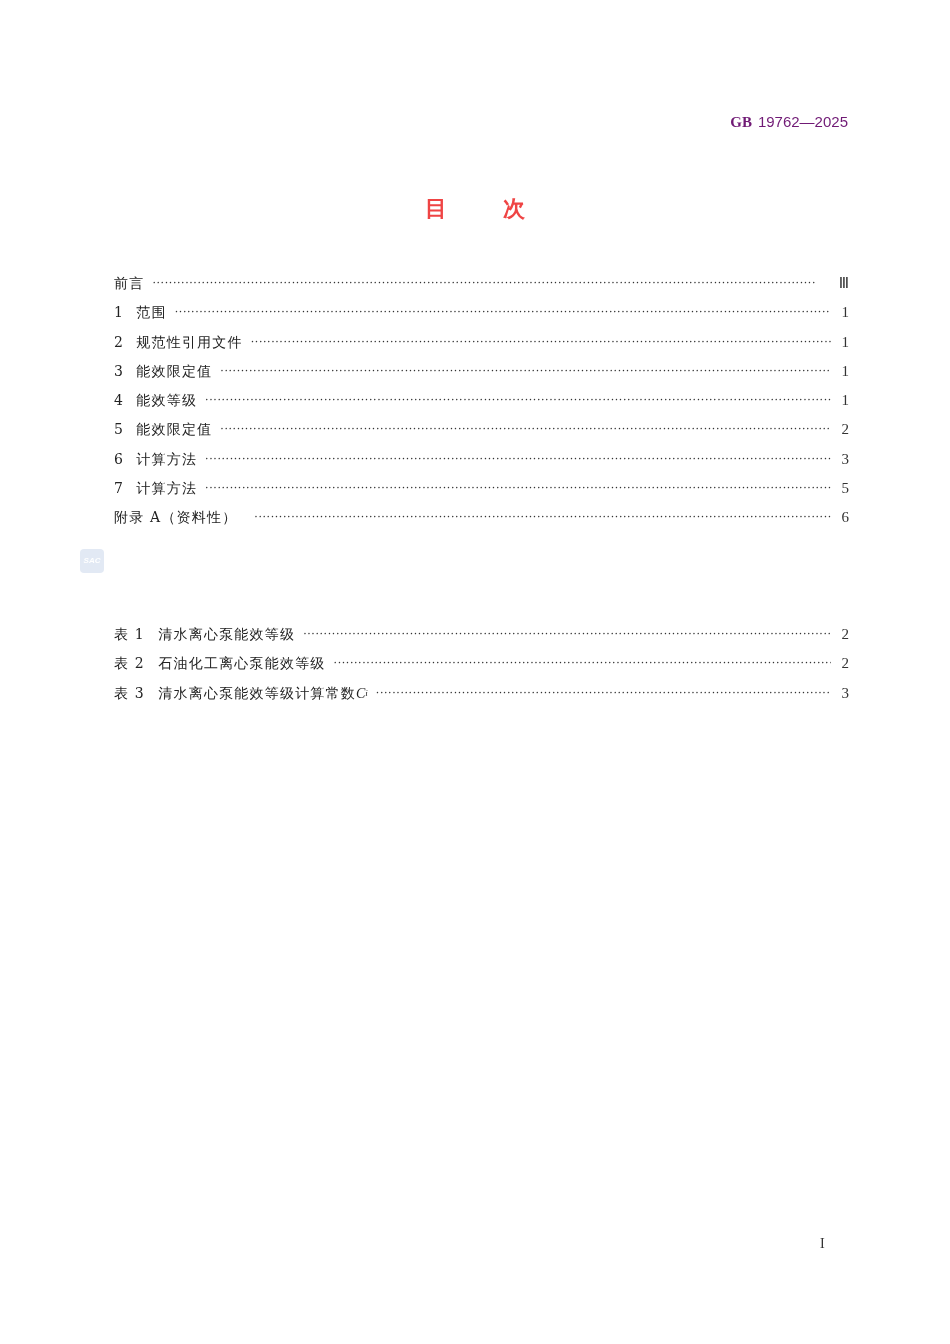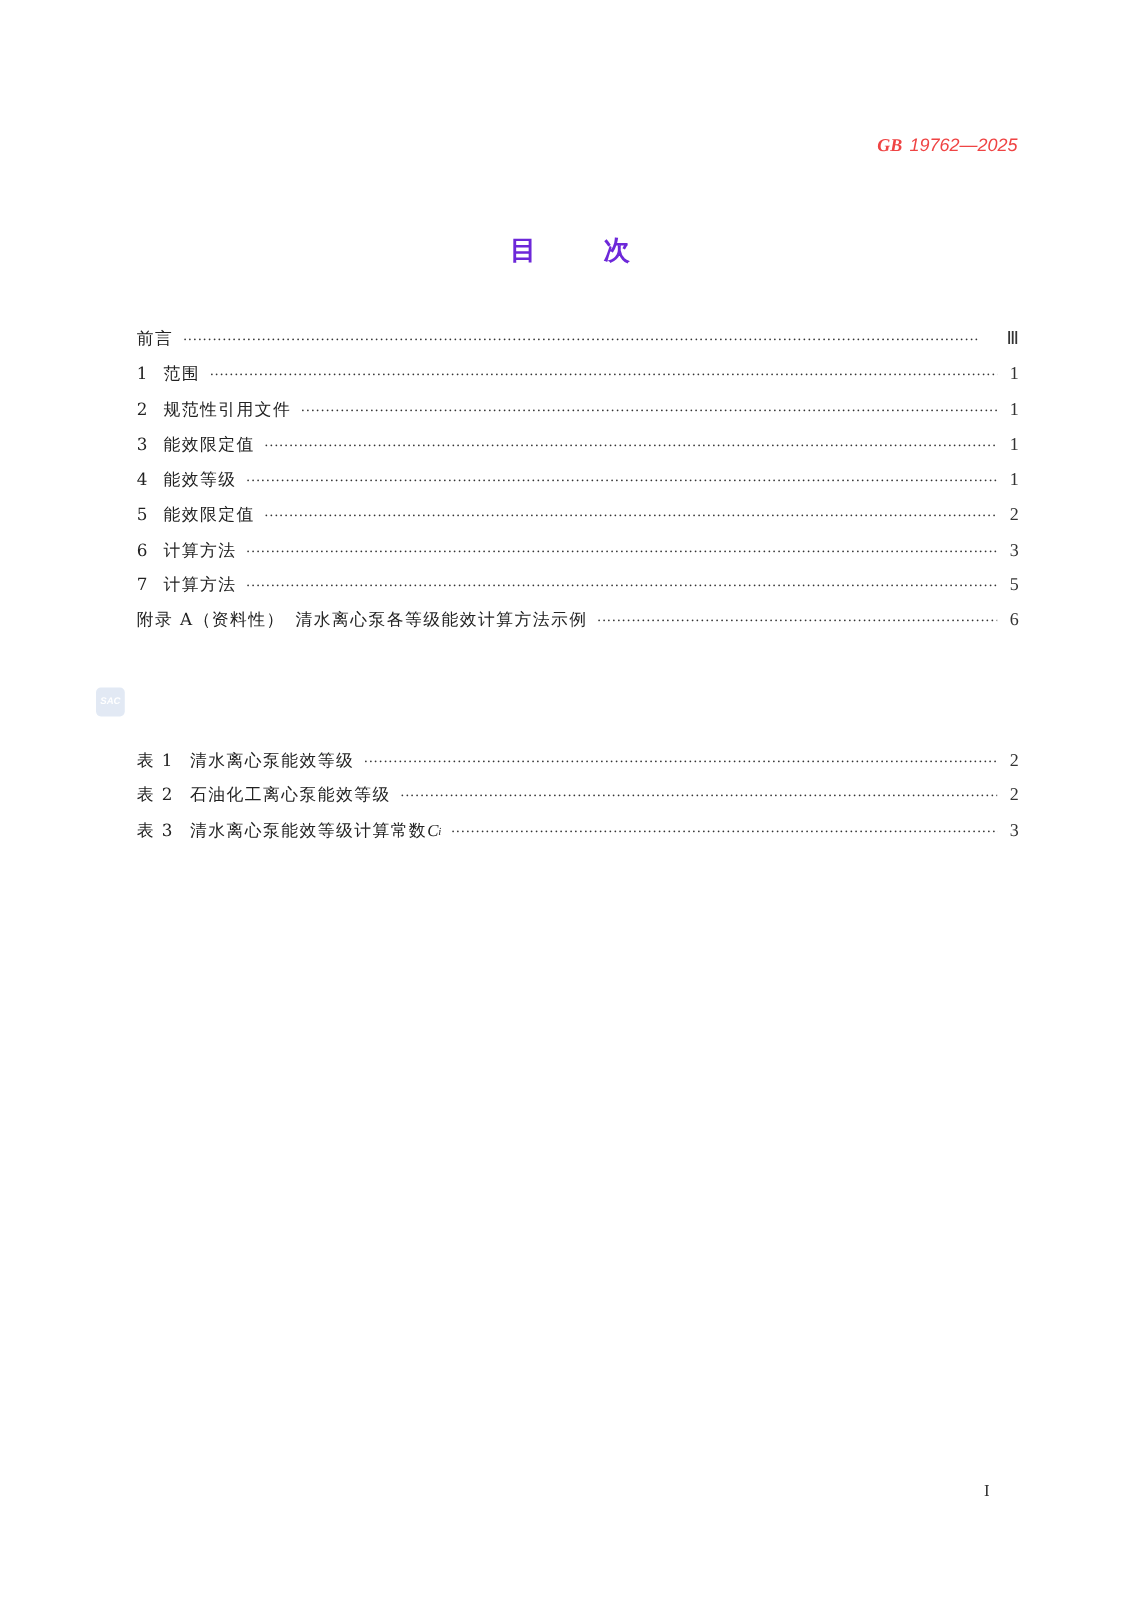--- a/index.html
+++ b/index.html
@@ -1,35 +1,35 @@
 <!DOCTYPE html>
 <html><head>
 <meta charset="utf-8">
 <style>
   html, body { margin: 0; padding: 0; background: #ffffff; }
   body { width: 950px; height: 1344px; position: relative; overflow: hidden;
          font-family: "DejaVu Serif", "Liberation Serif", serif; color: #222; }
   .std-code { position: absolute; top: 113px; right: 102px; font-family: "Liberation Sans", sans-serif;
-              font-size: 15px; color: #ef4444; font-style: italic; }
+              font-size: 15px; color: #701a75; }
   .std-code .gb { font-family: "Liberation Serif", serif; font-weight: bold; margin-right: 6px; }
   .title { position: absolute; top: 194px; left: 0; width: 950px; text-align: center;
-           font-family: "DejaVu Sans", sans-serif; font-size: 22px; font-weight: bold; letter-spacing: 0; color: #6d28d9; }
+           font-family: "DejaVu Sans", sans-serif; font-size: 22px; font-weight: bold; letter-spacing: 0; color: #ef4444; }
   .title span { display: inline-block; }
   .title .gap { width: 56px; }
   .toc { position: absolute; left: 114px; width: 735px; }
   .toc-entry { display: flex; align-items: flex-start; height: 29.3px; font-size: 14px; line-height: 29.3px; color: #222; }
   .toc-entry .num { white-space: pre; }
   .toc-entry .label { white-space: nowrap; letter-spacing: 1.2px; }
   .toc-entry .leader { flex: 1; overflow: hidden; white-space: nowrap; margin: 0 8px; color: #333;
                        font-size: 11px; letter-spacing: 0.6px; }
   .toc-entry .leader::before { content: "··································································································································································"; }
   .toc-entry .page { font-family: "Liberation Serif", serif; font-size: 15px; min-width: 10px; text-align: right; color: #333; }
   .italic { font-family: "Liberation Serif", serif; font-style: italic; }
   .sub { font-size: 9px; vertical-align: sub; }
-  .sac-logo { position: absolute; left: 80px; top: 573px; width: 24px; height: 24px; border-radius: 4px;
+  .sac-logo { position: absolute; left: 80px; top: 549px; width: 24px; height: 24px; border-radius: 4px;
               background: #dde6f3; color: #fff; font-family: "Liberation Sans", sans-serif; font-style: italic;
               font-weight: bold; font-size: 8px; line-height: 24px; text-align: center; opacity: 0.85; }
   .page-footer { position: absolute; top: 1236px; left: 820px; font-family: "Liberation Serif", serif; font-size: 14px; color: #333; }
 </style>
 </head>
 <body>
 
 <div class="std-code">
   <span class="gb">GB</span><span>19762—2025</span>
 </div>
@@ -89,21 +89,20 @@
   <div class="toc-entry">
     <span class="num">7</span>
       <span class="num">   </span>
     <span class="label">计算方法</span>
     <span class="leader"></span>
     <span class="page">5</span>
   </div>
   <div class="toc-entry">
     <span class="num label">附录 A（资料性）</span>
       <span class="num">  </span>
-    <span class="label">清水离心泵各等级能效计算方法示例</span>
     <span class="leader"></span>
     <span class="page">6</span>
   </div>
 </div>
 
 <div class="sac-logo">SAC</div>
 
 <div class="toc" style="top:620px;">
   <div class="toc-entry">
     <span class="num label">表 1</span>

